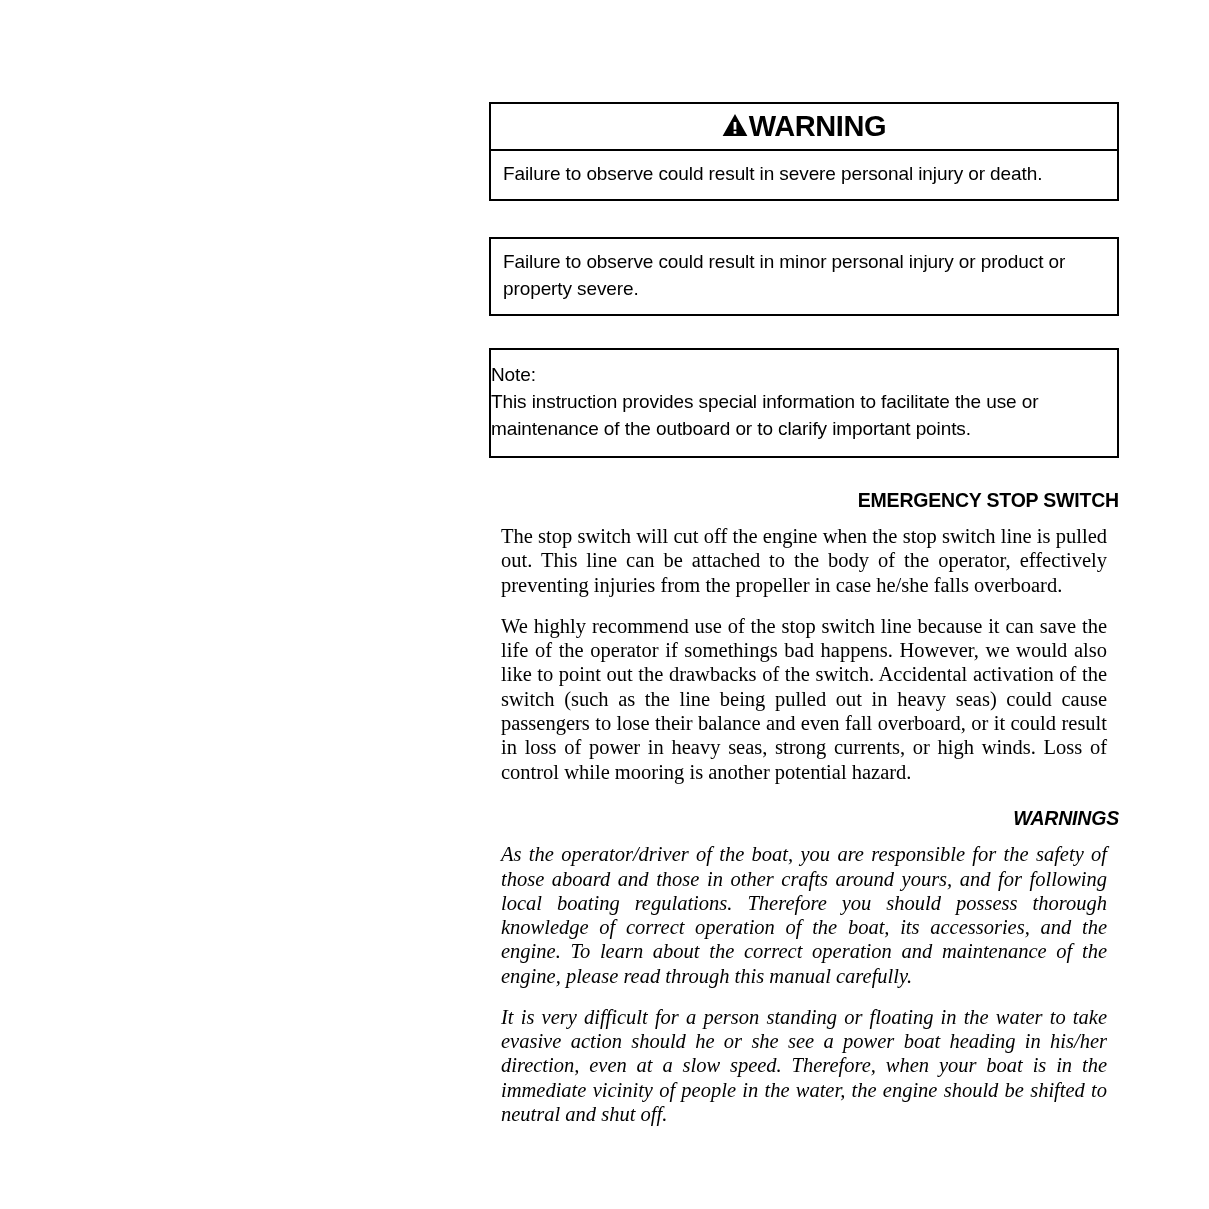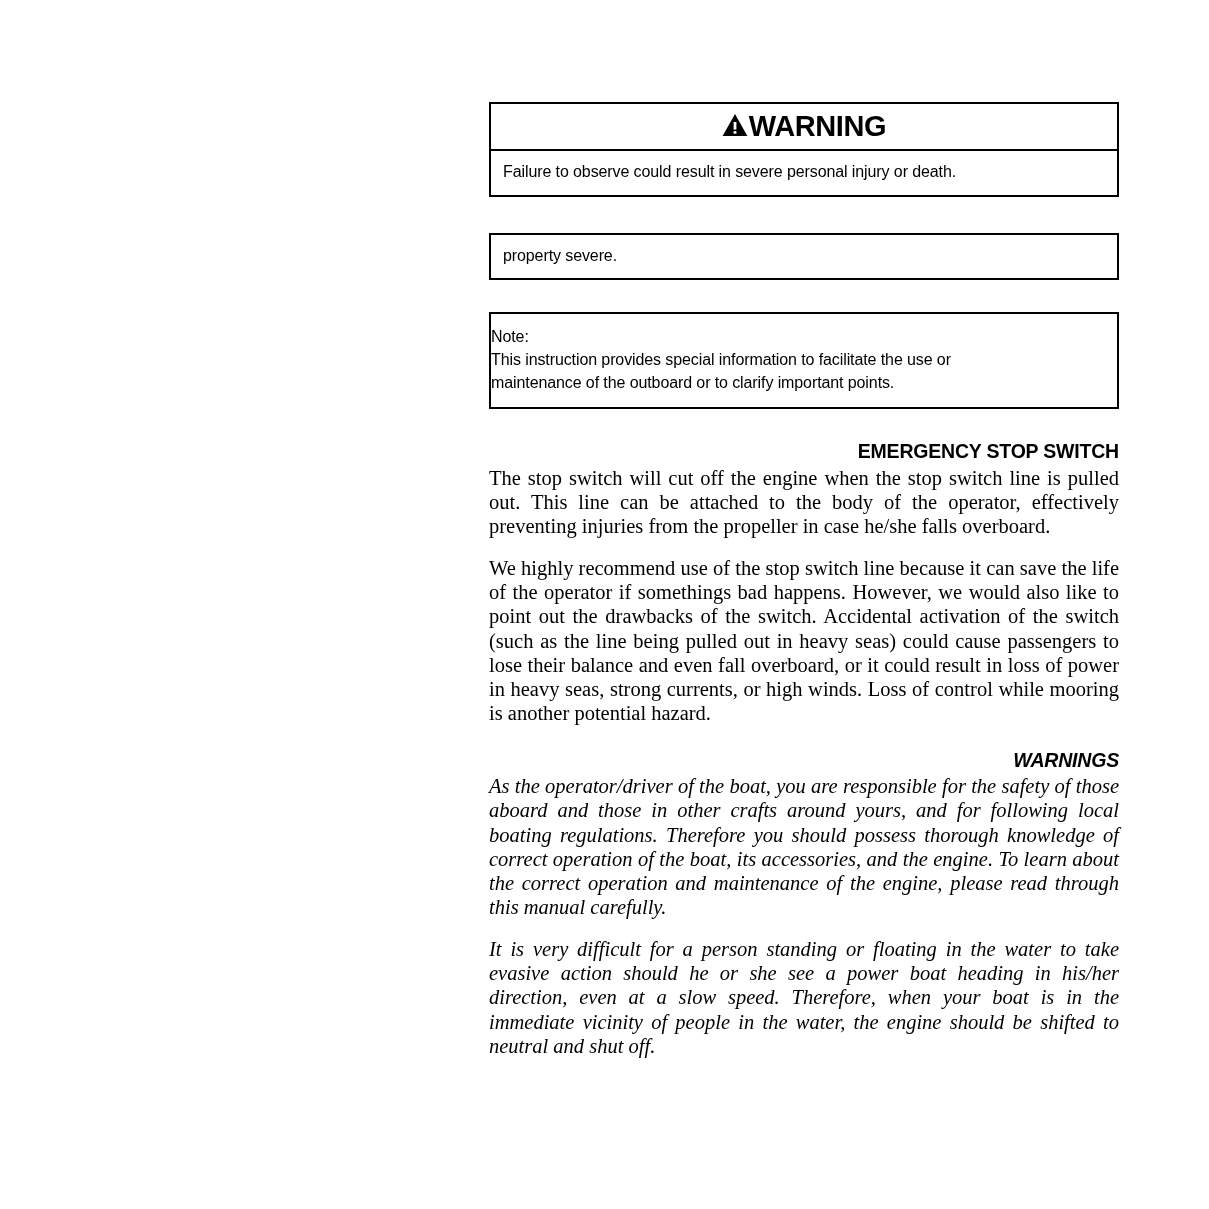--- a/index.html
+++ b/index.html
@@ -50,21 +50,21 @@
     line-height: 1.0;
     white-space: nowrap;
   }
   .callout-header .hdr-text {
     display: inline-block;
     vertical-align: middle;
   }
   .callout-body {
     padding: 10px 12px 11px 12px;
     font-family: "Liberation Sans", sans-serif;
-    font-size: 16px;
+    font-size: 19px;
     line-height: 1.42;
     letter-spacing: -0.1px;
   }
   .callout-body .line { display: block; }
 
   
   .warn-tri {
     display: inline-block;
     vertical-align: middle;
     width: 26px;
@@ -89,21 +89,21 @@
   .section-heading {
     font-family: "Liberation Sans", sans-serif;
     font-weight: bold;
     font-size: 19.5px;
     letter-spacing: -0.2px;
     margin: 0 0 2px 0;
     line-height: 1.25;
     text-align: right;
   }
   p.prose {
-    margin: 0;
+    margin: 12px;
     font-family: "Liberation Serif", serif;
     font-size: 20.5px;
     line-height: 1.185;
     text-align: justify;
     text-justify: inter-word;
     hyphens: none;
   }
   p.prose + p.prose { margin-top: 17px; }
   .section-block + .section-block { margin-top: 22px; font-style: italic; }
 </style>
@@ -125,20 +125,21 @@
       </div>
       <div class="callout-body">
         <span class="line">Failure to observe could result in severe personal injury or death.</span>
       </div>
     </div>
 
     <div class="gap-warning-caution"></div>
 
     <div class="callout caution">
       <div class="callout-body">
+        <span class="line">Failure to observe could result in minor personal injury or product or</span>
         <span class="line">property severe.</span>
       </div>
     </div>
 
     <div class="gap-caution-note"></div>
 
     <div class="callout note">
       <div class="callout-body">
         <span class="line">Note:</span>
         <span class="line">This instruction provides special information to facilitate the use or</span>

